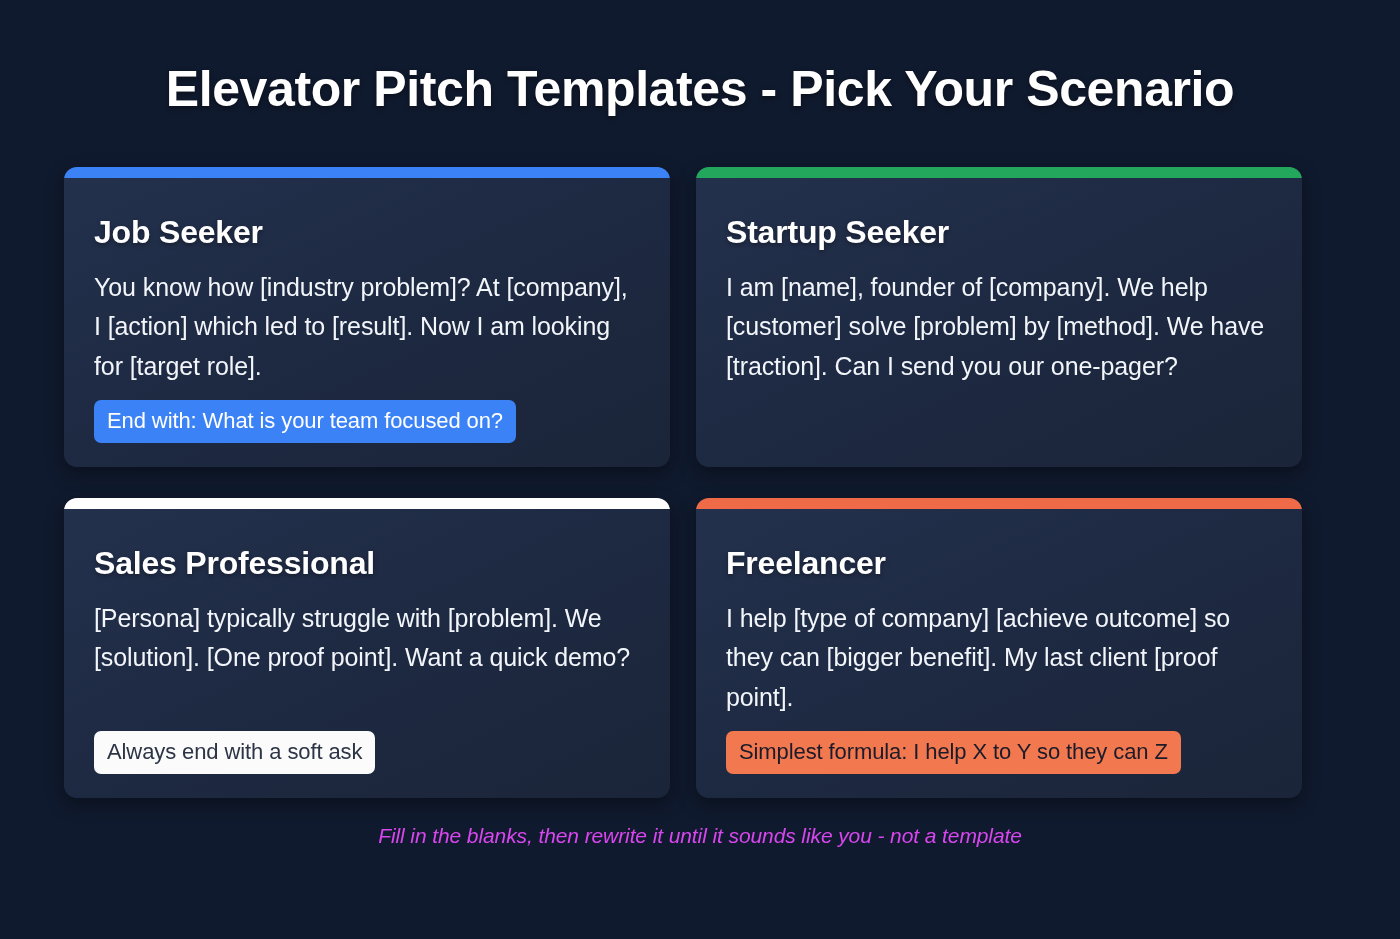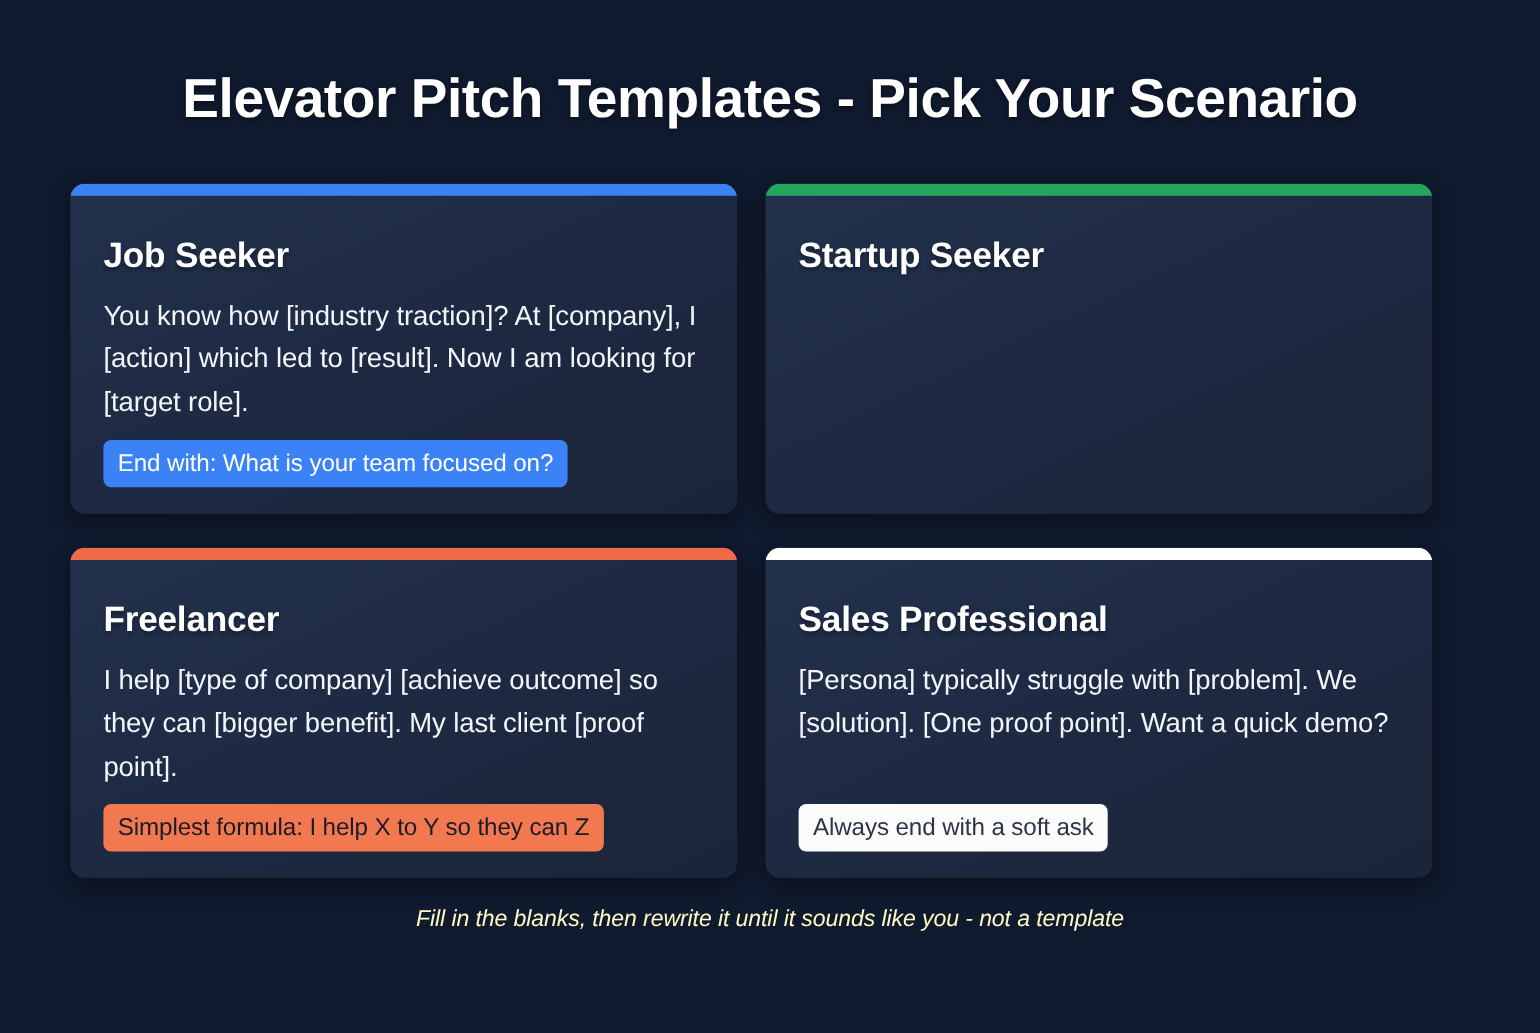--- a/index.html
+++ b/index.html
@@ -109,65 +109,66 @@
   }
 
   
   .card.tight .card-badge-row {
     padding-top: 2px;
   }
 
   
   .footer-note {
     text-align: center;
-    color: #fef9c3;
+    color: #d946ef;
     font-size: 21px;
     font-style: italic;
     padding: 26px 40px 24px 40px;
     letter-spacing: -0.1px;
   }
 </style>
 </head>
 <body style="background: rgb(16, 26, 46);">
 
 <div class="slide" style="background: rgb(16, 26, 46);">
 
   <h1 class="page-title">Elevator Pitch Templates - Pick Your Scenario</h1>
 
   <div class="card-grid">
 
     <div class="card">
       <div class="card-accent" style="background: rgb(59, 130, 246);"></div>
       <div class="card-title">Job Seeker</div>
-      <div class="card-body">You know how [industry traction]? At [company], I [action] which led to [result]. Now I am looking for [target role].</div>
+      <div class="card-body">You know how [industry problem]? At [company], I [action] which led to [result]. Now I am looking for [target role].</div>
       <div class="card-badge-row">
         <span class="card-badge" style="background: rgb(59, 130, 246); color: rgb(255, 255, 255);">End with: What is your team focused on?</span>
       </div>
     </div>
 
     <div class="card tight">
       <div class="card-accent" style="background: rgb(34, 167, 92);"></div>
       <div class="card-title">Startup Seeker</div>
+      <div class="card-body">I am [name], founder of [company]. We help [customer] solve [problem] by [method]. We have [traction]. Can I send you our one-pager?</div>
+    </div>
+
+    <div class="card">
+      <div class="card-accent" style="background: rgb(255, 255, 255);"></div>
+      <div class="card-title">Sales Professional</div>
+      <div class="card-body">[Persona] typically struggle with [problem]. We [solution]. [One proof point]. Want a quick demo?</div>
+      <div class="card-badge-row">
+        <span class="card-badge" style="background: rgb(251, 251, 252); color: rgb(44, 52, 69);">Always end with a soft ask</span>
+      </div>
     </div>
 
     <div class="card">
       <div class="card-accent" style="background: rgb(239, 106, 70);"></div>
       <div class="card-title">Freelancer</div>
       <div class="card-body">I help [type of company] [achieve outcome] so they can [bigger benefit]. My last client [proof point].</div>
       <div class="card-badge-row">
         <span class="card-badge" style="background: rgb(242, 120, 79); color: rgb(27, 27, 42);">Simplest formula: I help X to Y so they can Z</span>
       </div>
     </div>
 
-    <div class="card">
-      <div class="card-accent" style="background: rgb(255, 255, 255);"></div>
-      <div class="card-title">Sales Professional</div>
-      <div class="card-body">[Persona] typically struggle with [problem]. We [solution]. [One proof point]. Want a quick demo?</div>
-      <div class="card-badge-row">
-        <span class="card-badge" style="background: rgb(251, 251, 252); color: rgb(44, 52, 69);">Always end with a soft ask</span>
-      </div>
-    </div>
-
   </div>
 
   <div class="footer-note">Fill in the blanks, then rewrite it until it sounds like you - not a template</div>
 
 </div>
 
 </body></html>

